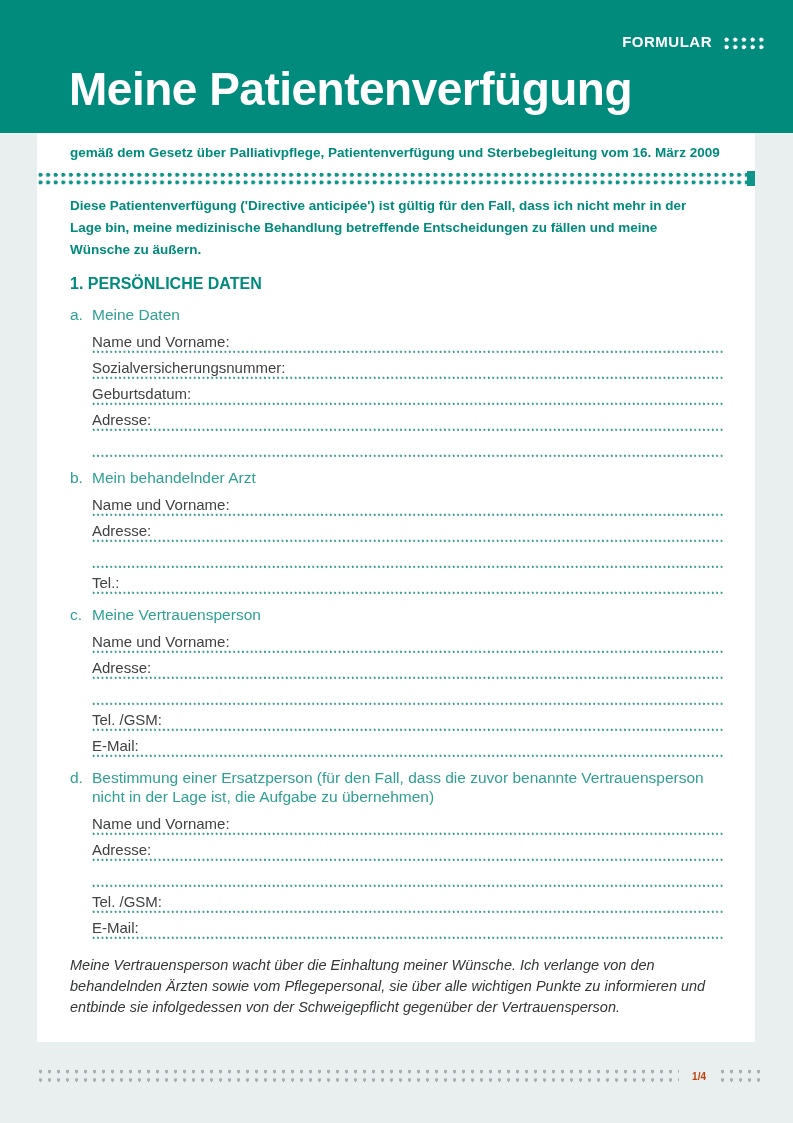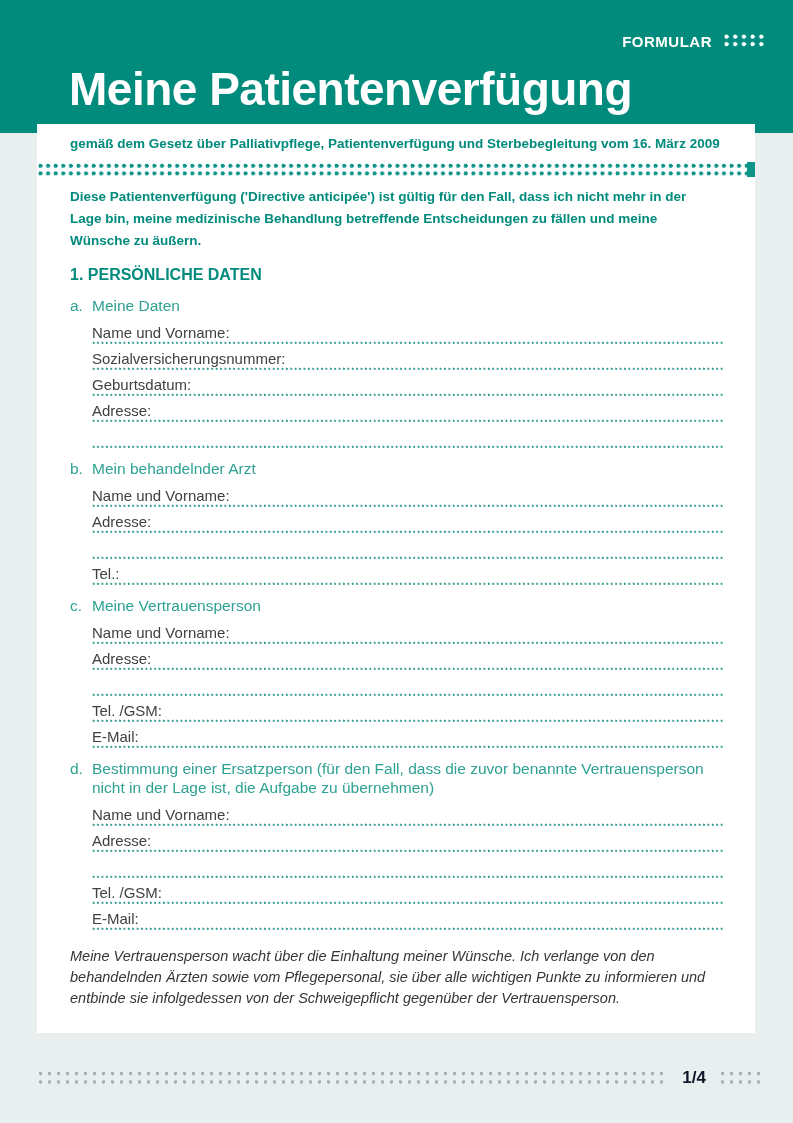--- a/index.html
+++ b/index.html
@@ -12,39 +12,39 @@
   }
   .page { position: absolute; inset: 0; }
 
   
   .banner {
     position: absolute; left: 0; top: 0; width: 793px; height: 133px;
     background: #008b7c;
   }
   .banner-top {
     position: absolute; top: 33px; right: 27px;
-    display: flex; align-items: flex-start; gap: 11px;
+    display: flex; align-items: flex-end; gap: 11px;
   }
   .badge {
     color: #ffffff; font-size: 15px; font-weight: bold; letter-spacing: 0.5px;
   }
   .badge-dots {
     width: 43px; height: 14px;
     background-image: radial-gradient(circle at 3.5px 3.5px, #ffffff 2px, transparent 2.2px);
     background-size: 8.7px 7.5px;
   }
   .banner h1 {
     position: absolute; left: 69px; top: 66px; margin: 0;
     color: #ffffff; font-size: 46px; font-weight: bold; letter-spacing: -0.5px;
     line-height: 1;
   }
 
   
   .card {
-    position: absolute; left: 37px; top: 124px; width: 718px;
+    position: absolute; left: 37px; top: 133px; width: 718px;
     background: #ffffff;
     padding-bottom: 16px;
   }
   .subtitle {
     margin: 11px 30px 0 33px;
     color: #008b7c; font-size: 13.5px; font-weight: bold; line-height: 18px;
   }
   .separator {
     margin-top: 9px; height: 15px; position: relative;
     background-image: radial-gradient(circle at 3.5px 3.8px, #0f948a 2px, transparent 2.2px);
@@ -93,21 +93,21 @@
   
   .footer {
     position: absolute; left: 37px; top: 1068px; width: 726px;
     display: flex; align-items: center; gap: 13px;
   }
   .footer-dots-left {
     flex: 1; height: 16px;
     background-image: radial-gradient(circle at 3.5px 3.5px, #a8aeb2 1.7px, transparent 1.9px);
     background-size: 9px 8.5px;
   }
-  .page-number { color: #0f172a; font-size: 17px; font-weight: bold; }
+  .page-number { color: #c2410c; font-size: 10px; font-weight: bold; }
   .footer-dots-right {
     width: 44px; height: 16px;
     background-image: radial-gradient(circle at 3.5px 3.5px, #a8aeb2 1.7px, transparent 1.9px);
     background-size: 9px 8.5px;
   }
 </style>
 </head>
 <body>
 
 <div class="page">

